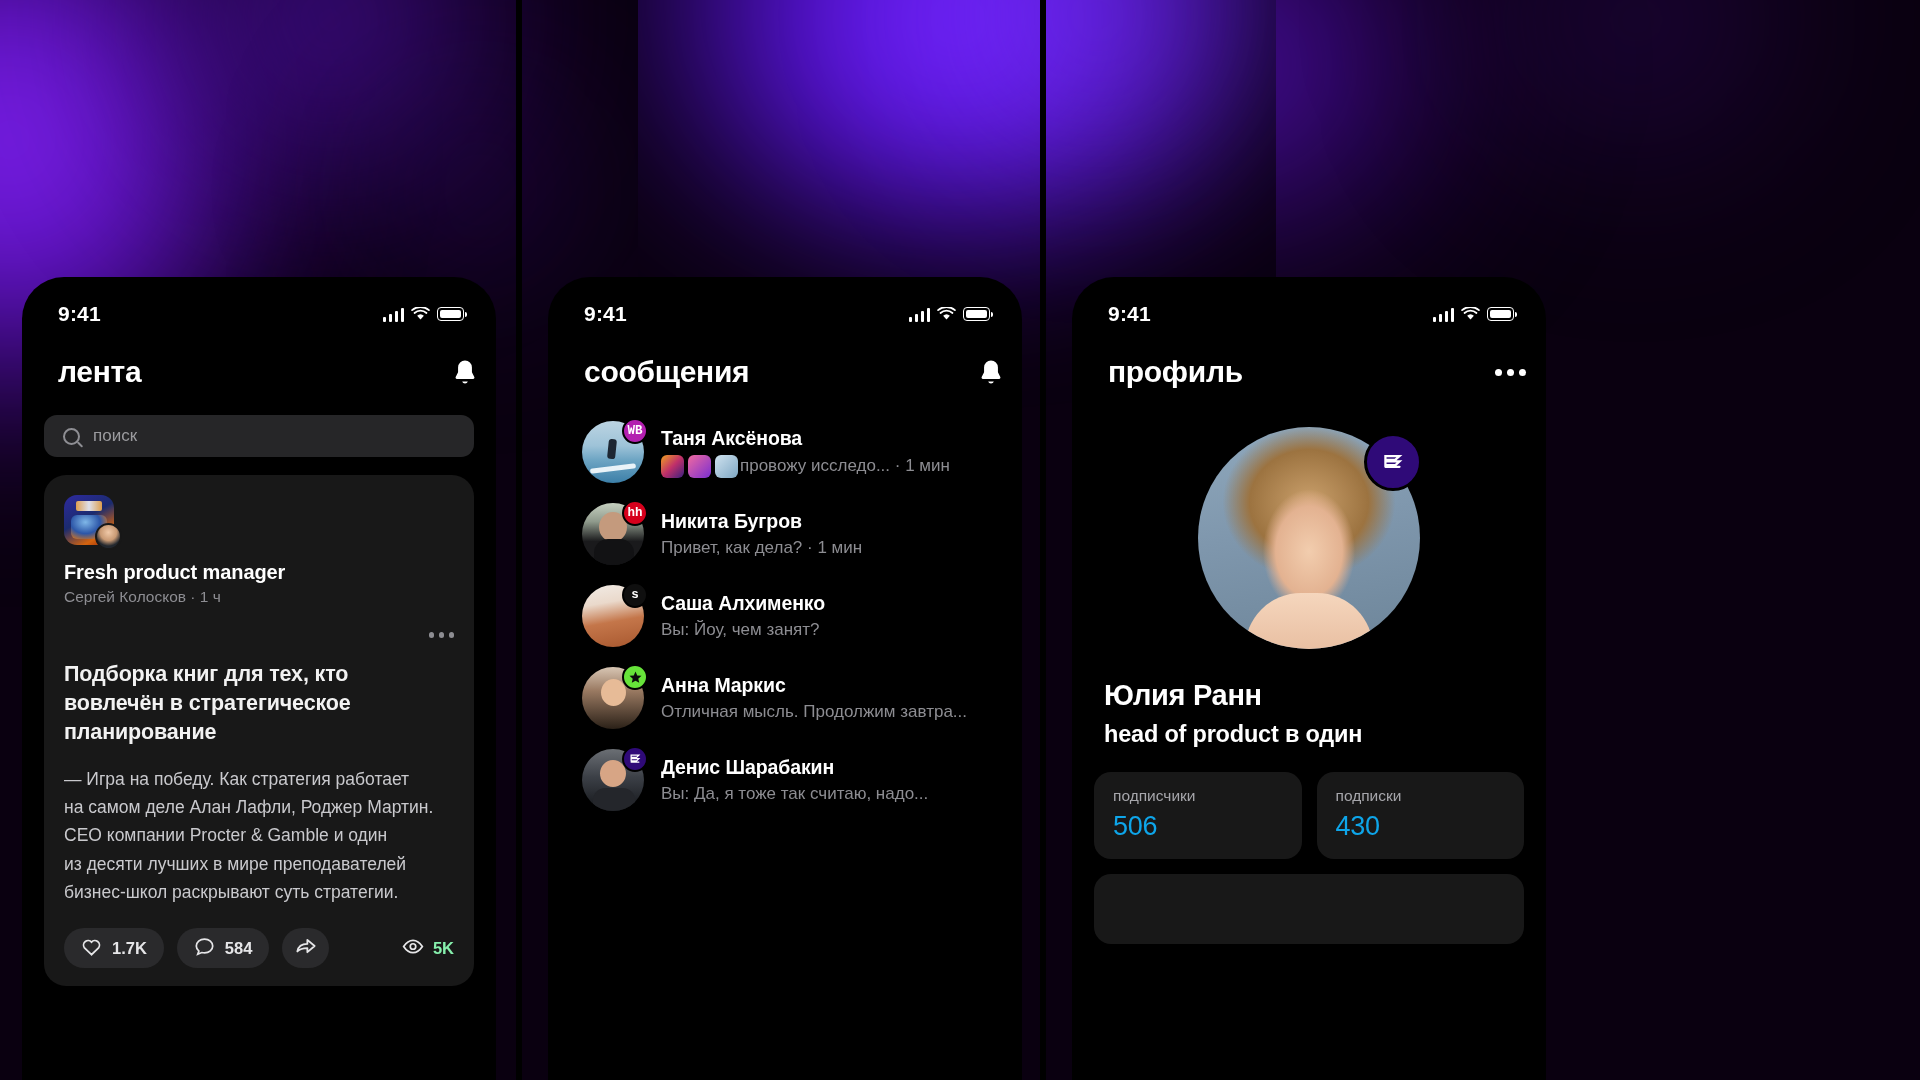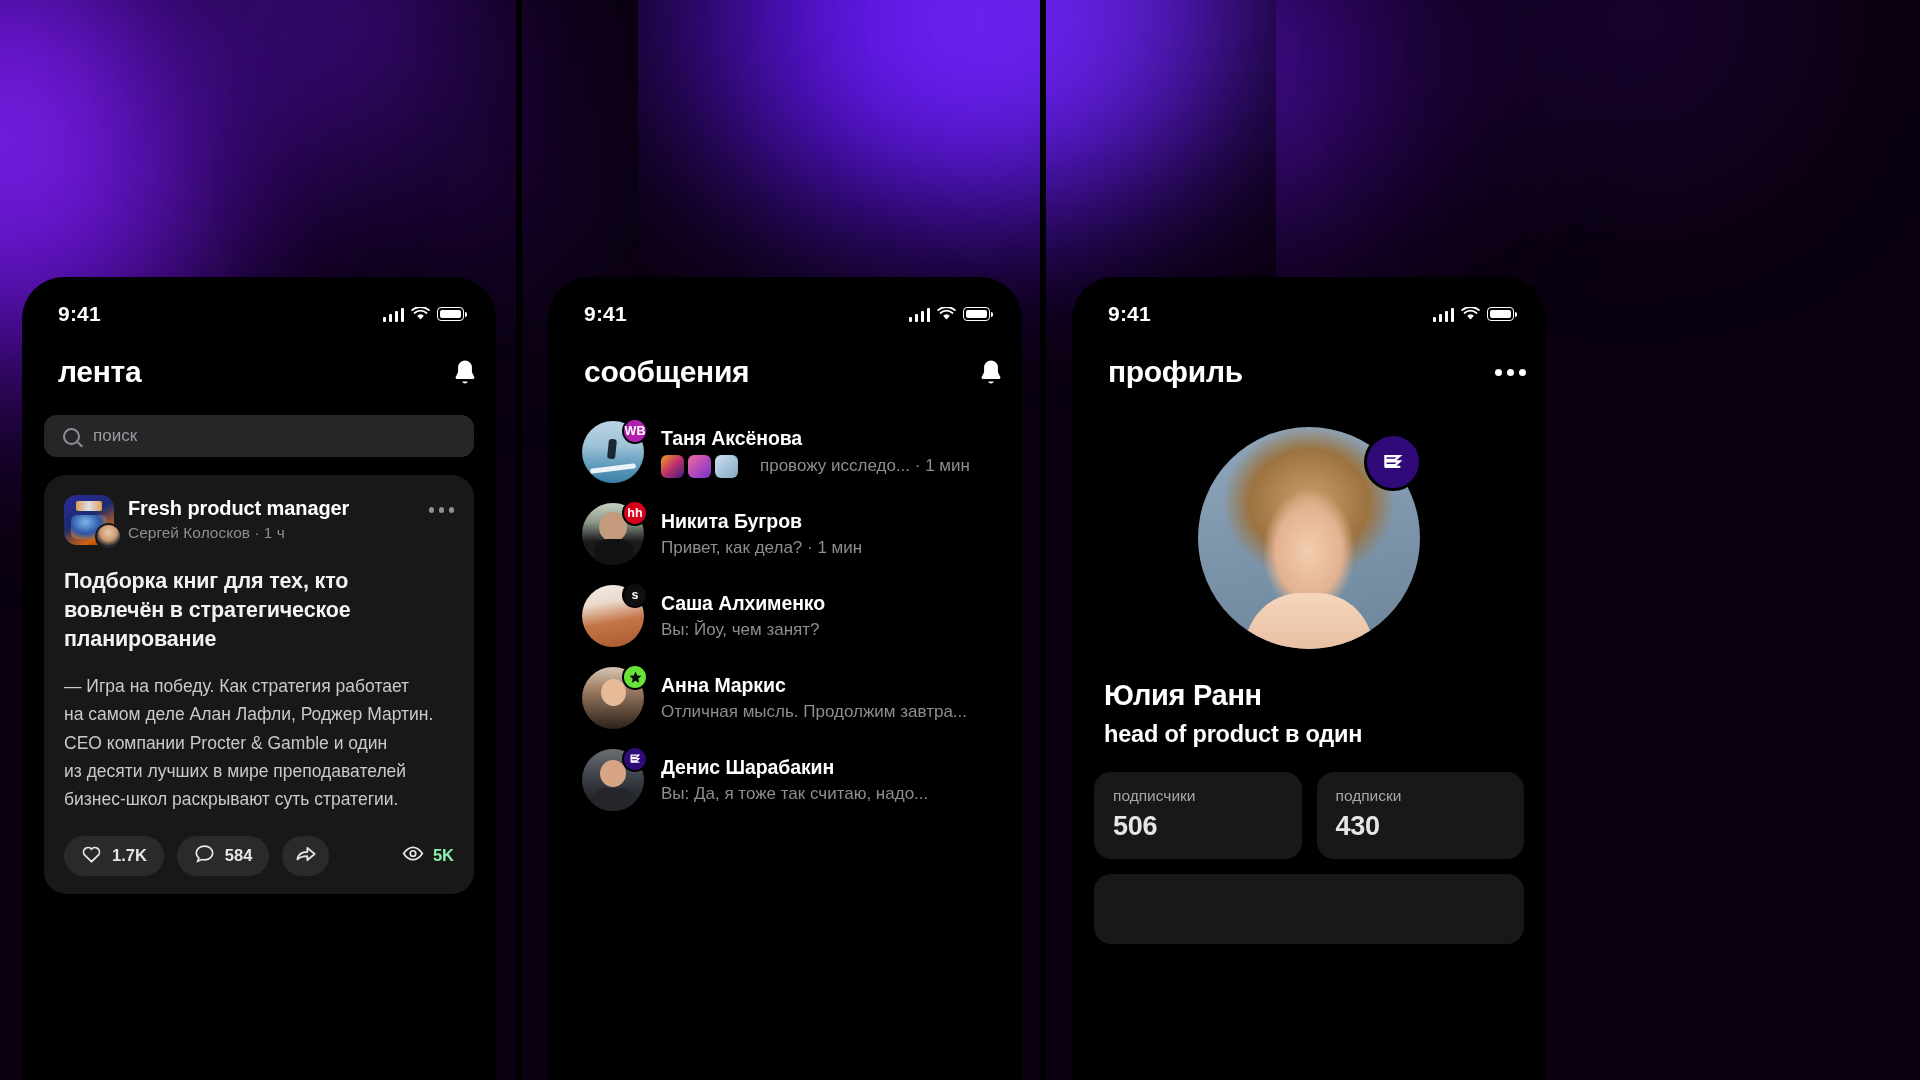--- a/index.html
+++ b/index.html
@@ -81,21 +81,21 @@
   .search .ph { color:#9b9b9f; font-size:17px; }
   .mag { width:17px; height:17px; border:2px solid #8e8e93; border-radius:50%;
          position:relative; flex:none; }
   .mag::after { content:""; position:absolute; width:2px; height:7px;
                 background:#8e8e93; right:-3px; bottom:-5px;
                 transform:rotate(-45deg); border-radius:1px; }
 
   
   .card { margin:18px 22px 0 22px; background:#181818;
           border-radius:22px; padding:20px 20px 0 20px; }
-  .post-head { display:flex; align-items:flex-start; gap:14px; }
+  .post-head { display:flex; align-items:flex-start; gap:14px;flex-direction:column; }
   .ava-stack { position:relative; width:50px; height:50px; flex:none; }
   .ava-main { width:50px; height:50px; border-radius:13px; overflow:hidden;
               background:linear-gradient(150deg,#2e2aa0,#1b2b6e 45%,#d4640f 78%,#8a1c06); position:relative; }
   .ava-main::before { content:""; position:absolute; left:12px; top:6px; width:26px; height:10px;
               background:linear-gradient(90deg,#ffb347,#fff 50%,#ffb347); border-radius:2px; opacity:.85; }
   .ava-main::after { content:""; position:absolute; left:7px; top:20px; width:36px; height:24px;
               background:radial-gradient(ellipse at 40% 30%, #7fb7e8 0%, #2c56a8 48%, #e07615 85%); border-radius:6px; }
   .ava-sub { position:absolute; right:-8px; bottom:-5px; width:27px; height:27px;
              border-radius:50%; border:2.5px solid #181818; overflow:hidden;
              background:radial-gradient(circle at 50% 32%, #f0c9a8 0%, #c99a74 42%, #22272e 70%); }
@@ -115,29 +115,29 @@
   .pill { height:40px; background:#2a2a2c; border-radius:20px; display:flex;
           align-items:center; gap:10px; padding:0 17px; }
   .pill .n { color:#e6e6e8; font-size:16.5px; font-weight:600; }
   .pill.round { width:47px; padding:0; justify-content:center; }
   .views { margin-left:auto; display:flex; align-items:center; gap:9px; }
   .views .n { color:#86efac; font-size:16.5px; font-weight:600; }
 
   
   .msg-list { margin-top:22px; }
   .msg-row { display:flex; align-items:center; gap:17px; padding:10px 0 10px 34px; }
-  .msg-ava { position:relative; width:62px; height:62px; flex:none; }
+  .msg-ava { position:relative; width:62px; height:62px; flex:none;font-family:Liberation Mono, monospace; }
   .msg-ava .pic { width:62px; height:62px; border-radius:50%; overflow:hidden; }
   .badge { position:absolute; right:-4px; top:-3px; width:26px; height:26px;
            border-radius:50%; display:flex; align-items:center; justify-content:center;
            font-size:12.5px; font-weight:800; color:#fff; border:2px solid #000; }
   .msg-txt { min-width:0; flex:1; }
   .msg-name { color:#fff; font-size:19.5px; font-weight:700; letter-spacing:-0.1px; }
   .msg-prev { color:#8d8d92; font-size:17px; margin-top:5px; display:flex;
-              align-items:center; gap:22px; white-space:nowrap; overflow:hidden; }
+              align-items:center; gap:2px; white-space:nowrap; overflow:hidden; }
   .stickers { display:flex; gap:4px; flex:none; }
   .stickers span { width:23px; height:23px; border-radius:6px; display:block; }
 
   
   .prof-ava-wrap { position:relative; width:222px; height:222px; margin:38px auto 0 auto; }
   .prof-ava { width:222px; height:222px; border-radius:50%; overflow:hidden;
     background:
       radial-gradient(ellipse 64px 86px at 50% 56%, #f2cdae 0%, #e3b291 52%, rgba(200,150,120,0) 72%),
       radial-gradient(ellipse 108px 96px at 50% 34%, #caa06c 0%, #9c7340 55%, rgba(120,85,50,0) 80%),
       linear-gradient(170deg,#8fa8bc 0%, #7f97ad 45%, #6d8599 100%);
@@ -148,21 +148,21 @@
   .prof-logo { position:absolute; right:-2px; top:6px; width:58px; height:58px;
                border-radius:50%; background:#2f0a78; border:3px solid #000;
                display:flex; align-items:center; justify-content:center; }
   .prof-name { color:#fff; font-size:29px; font-weight:800; letter-spacing:-0.3px;
                margin:30px 0 0 32px; }
   .prof-role { color:#fff; font-size:23.5px; font-weight:800; margin:9px 0 0 32px;
                letter-spacing:-0.2px; }
   .stats { display:flex; gap:15px; margin:24px 22px 0 22px; }
   .stat { flex:1; background:#181818; border-radius:17px; padding:15px 19px 17px 19px; }
   .stat-label { color:#a6a6ab; font-size:15.5px; }
-  .stat-value { color:#e5e5e5; font-size:27px; font-weight:700; margin-top:6px; letter-spacing:-0.3px; }
+  .stat-value { color:#0ea5e9; font-size:27px; font-weight:400; margin-top:6px; letter-spacing:-0.3px; }
   .stub { margin:15px 22px 0 22px; height:70px; background:#181818; border-radius:17px; }
 </style>
 </head>
 <body>
 
 <div class="bg-wrap">
   <div class="bg-slice s1">
     <div class="glow g-a"></div>
       <div class="glow g-b"></div>
       <div class="glow g-c"></div>

